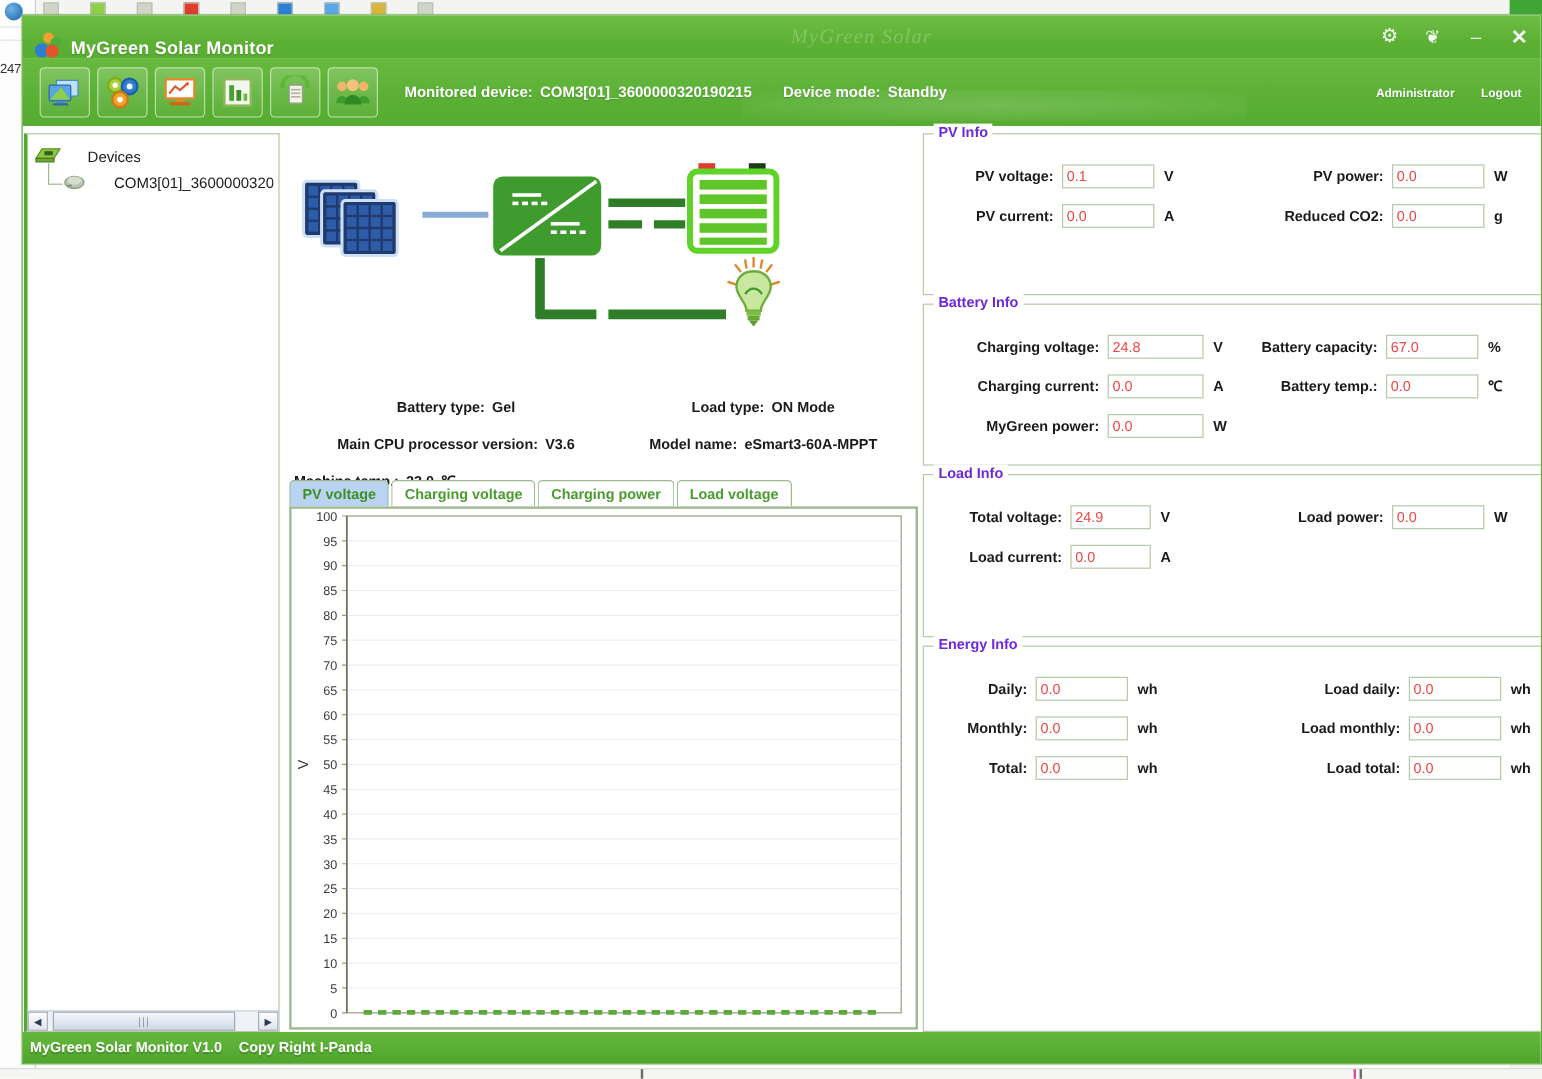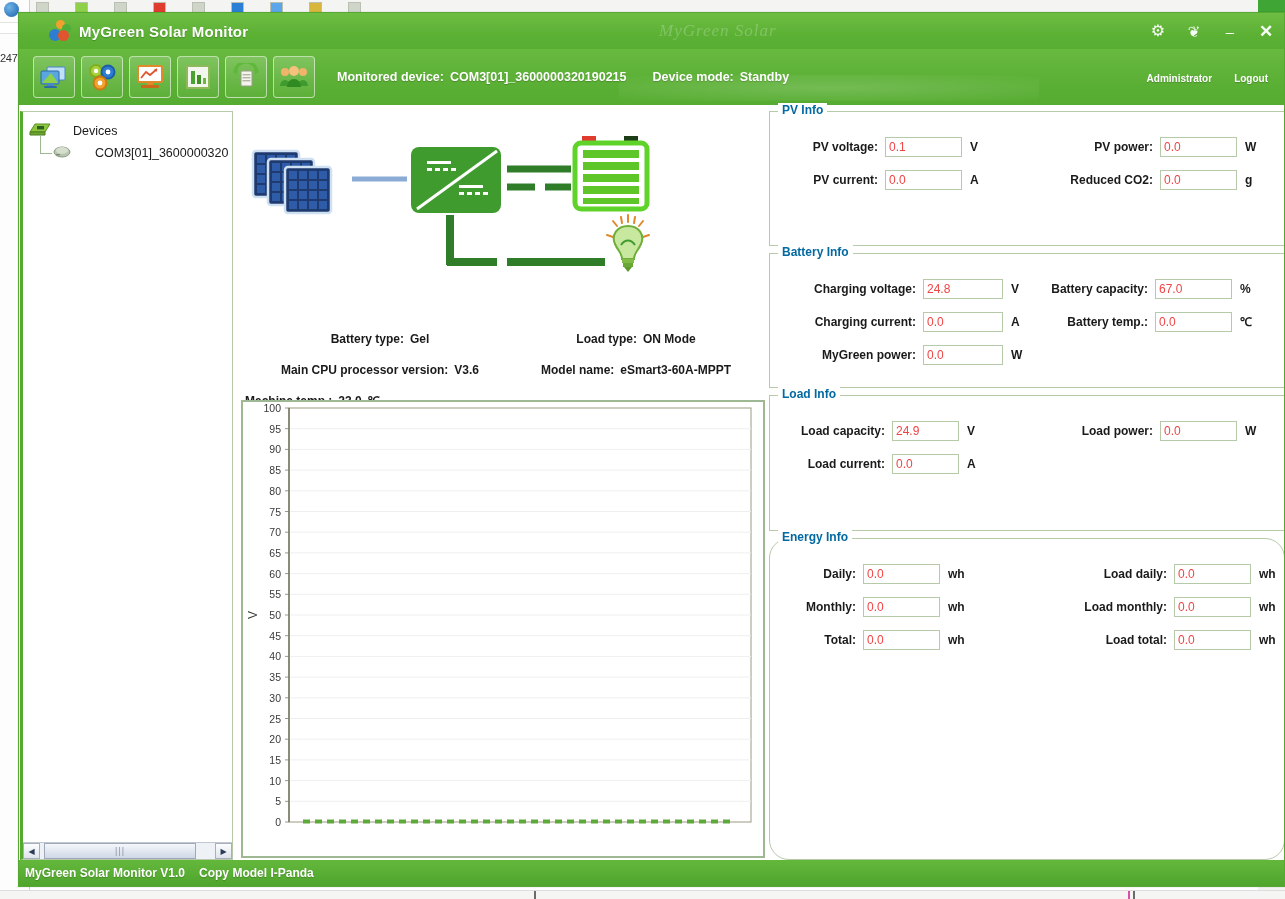--- a/index.html
+++ b/index.html
@@ -92,21 +92,21 @@
     border: 1px solid #57a832;
     box-shadow: 0 0 0 1px rgba(0,0,0,0.04);
     overflow: hidden;
   }
 
   
   #title-bar {
     height: 36px;
     background: linear-gradient(180deg, #6ebd43 0%, #5cb135 60%, #57ae31 100%);
     position: relative;
-    display: flex; align-items: center; padding-left: 20px;
+    display: flex; align-items: flex-end;
   }
   #title-bar .watermark {
     position: absolute; left: 640px; top: 8px;
     font-family: "Liberation Serif", serif;
     font-size: 17px; font-style: italic;
     color: rgba(255,255,255,0.22);
     letter-spacing: 1px;
     pointer-events: none;
   }
   #app-logo {
@@ -279,21 +279,21 @@
   #chart-svg { display: block; }
 
   
   #right { flex: 1; margin: 1px 4px 0 2px; display: flex; flex-direction: column; gap: 7px; }
   .group {
     border: 1px solid #b6c9a9; position: relative; background: #ffffff;
   }
   .group > .legend {
     position: absolute; left: 8px; top: -9px;
     background: #ffffff; padding: 0 4px;
-    font-size: 12px; font-weight: bold; color: #0369a1;
+    font-size: 12px; font-weight: bold; color: #6d28d9;
   }
   .group .fields { padding: 18px 8px 6px 8px; }
   .frow { display: flex; align-items: center; height: 33px; }
   .fcell { display: flex; align-items: center; }
   .fcell .flabel {
     font-size: 12px; font-weight: bold; color: #1a1a1a;
     text-align: right; margin-right: 7px; white-space: nowrap;
   }
   .fcell input {
     height: 20px; border: 1px solid #b6c9a9; background: #ffffff;
@@ -324,21 +324,21 @@
 
   #energy-info .colA .flabel { width: 78px; }
   #energy-info .colA input   { width: 77px; }
   #energy-info .colA { width: 272px; }
   #energy-info .colB .flabel { width: 117px; }
   #energy-info .colB input   { width: 77px; }
 
   #pv-info { height: 135px; }
   #battery-info { height: 135px; }
   #load-info { height: 136px; }
-  #energy-info { flex: 1; border-radius: 20px; }
+  #energy-info { flex: 1; }
 
   
   #status-bar {
     position: absolute; left: 0; right: 0; bottom: 0; height: 26px;
     background: linear-gradient(180deg, #63b83c, #4fa42c);
     display: flex; align-items: center;
     color: #ffffff; font-size: 12px; font-weight: bold;
     text-shadow: 0 1px 1px rgba(0,0,0,0.2);
     padding-left: 6px; gap: 14px;
   }
@@ -680,20 +680,26 @@
         <div class="fact-row row3">
           <div class="fact">
             <span>Machine temp.:</span>
             <span class="v">23.0</span>
             <span class="v">℃</span>
           </div>
         </div>
       </div>
 
       <div id="chart-block">
+        <div id="tabs">
+          <div class="tab active">PV voltage</div>
+          <div class="tab">Charging voltage</div>
+          <div class="tab">Charging power</div>
+          <div class="tab">Load voltage</div>
+        </div>
         <div id="chart-frame">
           <svg id="chart-svg" width="520" height="430" viewBox="0 0 520 430">
               <rect x="46" y="6" width="462" height="414" fill="#ffffff" stroke="#9a9a84" stroke-width="1"></rect>
               <line x1="42" y1="420" x2="46" y2="420" stroke="#9a9a84" stroke-width="1"></line>
               <text x="38" y="424" text-anchor="end" font-family="&quot;Liberation Sans&quot;, sans-serif" font-size="10.5" fill="#3a3a3a">0</text>
               <line x1="46" y1="399.3" x2="508" y2="399.3" stroke="#efefef" stroke-width="1"></line>
               <line x1="42" y1="399.3" x2="46" y2="399.3" stroke="#9a9a84" stroke-width="1"></line>
               <text x="38" y="403.3" text-anchor="end" font-family="&quot;Liberation Sans&quot;, sans-serif" font-size="10.5" fill="#3a3a3a">5</text>
               <line x1="46" y1="378.6" x2="508" y2="378.6" stroke="#efefef" stroke-width="1"></line>
               <line x1="42" y1="378.6" x2="46" y2="378.6" stroke="#9a9a84" stroke-width="1"></line>
@@ -826,21 +832,21 @@
             </div>
           </div>
         </div>
       </div>
 
       <div class="group" id="load-info">
         <div class="legend">Load Info</div>
         <div class="fields">
           <div class="frow">
             <div class="fcell colA">
-              <span class="flabel">Load capacity:</span>
+              <span class="flabel">Total voltage:</span>
               <input type="text" readonly="" value="24.9" style="">
               <span class="unit">V</span>
             </div>
             <div class="fcell colB">
               <span class="flabel">Load power:</span>
               <input type="text" readonly="" value="0.0" style="">
               <span class="unit">W</span>
             </div>
           </div>
           <div class="frow">
@@ -892,15 +898,15 @@
               <span class="unit">wh</span>
             </div>
           </div>
         </div>
       </div>
     </div>
   </div>
 
   <div id="status-bar">
     <span>MyGreen Solar Monitor V1.0</span>
-    <span>Copy Model I-Panda</span>
+    <span>Copy Right I-Panda</span>
   </div>
 </div>
 
 </body></html>

